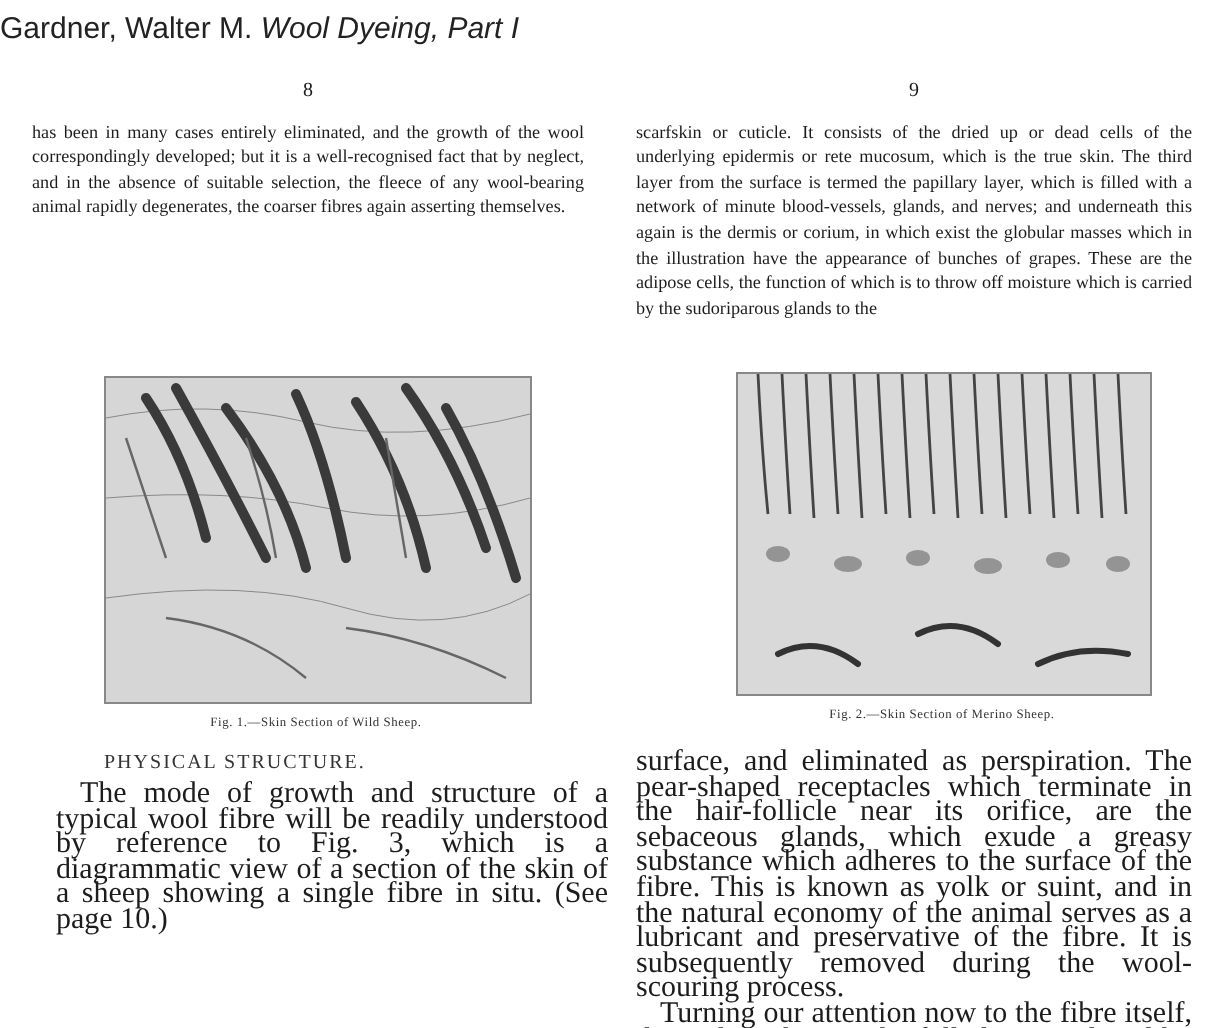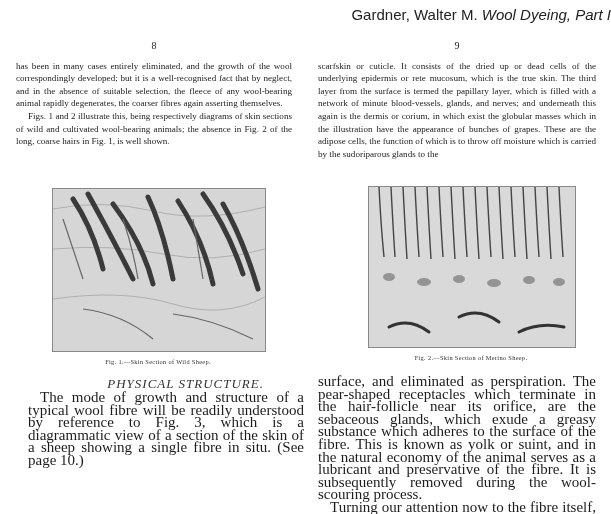--- a/index.html
+++ b/index.html
@@ -1,42 +1,41 @@
 <!DOCTYPE html>
 <html><head>
 <meta charset="utf-8">
 <style>
   html, body { margin: 0; padding: 0; background: #ffffff; }
   body { width: 611px; height: 514px; overflow: hidden; position: relative; font-family: "Liberation Serif", serif; color: #1a1a1a; }
-  .title { position: absolute; top: 6px; left: 0; width: 611px; text-align: right; font-family: "Liberation Sans", sans-serif; font-size: 15px; color: #222; }
+  .title { position: absolute; top: 6px; left: 0; width: 611px; text-align: left; font-family: "Liberation Sans", sans-serif; font-size: 15px; color: #222; }
   .title i { font-style: italic; }
   .page { position: absolute; top: 40px; width: 276px; font-size: 9.1px; line-height: 12.6px; text-align: justify; color: #1c1c1c; }
   .page.left { left: 16px; }
   .page.right { left: 318px; width: 278px; }
   .pno { text-align: center; font-size: 10px; margin-bottom: 7px; }
   p { margin: 0; text-indent: 12px; }
   p.noind { text-indent: 0; }
   .fig { position: absolute; border: 1px solid #888; background: #d9d9d9; overflow: hidden; }
   .fig svg { width: 100%; height: 100%; display: block; }
   .caption { position: absolute; font-size: 6.4px; letter-spacing: 0.3px; text-align: center; color: #333; }
-  .heading { position: absolute; font-size: 13px; letter-spacing: 1px; text-align: right; color: #333; font-style: italic; }
+  .heading { position: absolute; font-size: 10px; letter-spacing: 1px; text-align: left; color: #333; }
   .block { position: absolute; font-size: 15px; line-height: 12.6px; text-align: justify; color: #1c1c1c; }
 </style>
 </head>
 <body>
 
 <div class="title">
   <span>Gardner, Walter M.</span>
   <i>Wool Dyeing, Part I</i>
 </div>
 
 <div class="page left">
   <div class="pno">8</div>
   <p class="noind">has been in many cases entirely eliminated, and the growth of the wool correspondingly developed; but it is a well-recognised fact that by neglect, and in the absence of suitable selection, the fleece of any wool-bearing animal rapidly degenerates, the coarser fibres again asserting themselves.</p>
-  <p>Figs. 1 and 2 illustrate this, being respectively diagrams of skin sections of wild and cultivated wool-bearing animals; the absence in Fig. 2 of the long, coarse hairs in Fig. 1, is well shown.</p>
 </div>
 
 <div class="fig" style="left:52px; top:188px; width:212px; height:162px;">
   <svg viewBox="0 0 212 162">
     <rect width="212" height="162" fill="#d6d6d6"></rect>
     <g stroke="#555" stroke-width="0.5" fill="none" opacity="0.6">
       <path d="M0 20 Q50 10 100 22 T212 18"></path>
       <path d="M0 60 Q60 55 110 65 T212 60"></path>
       <path d="M0 110 Q70 100 120 115 T212 108"></path>
     </g>

